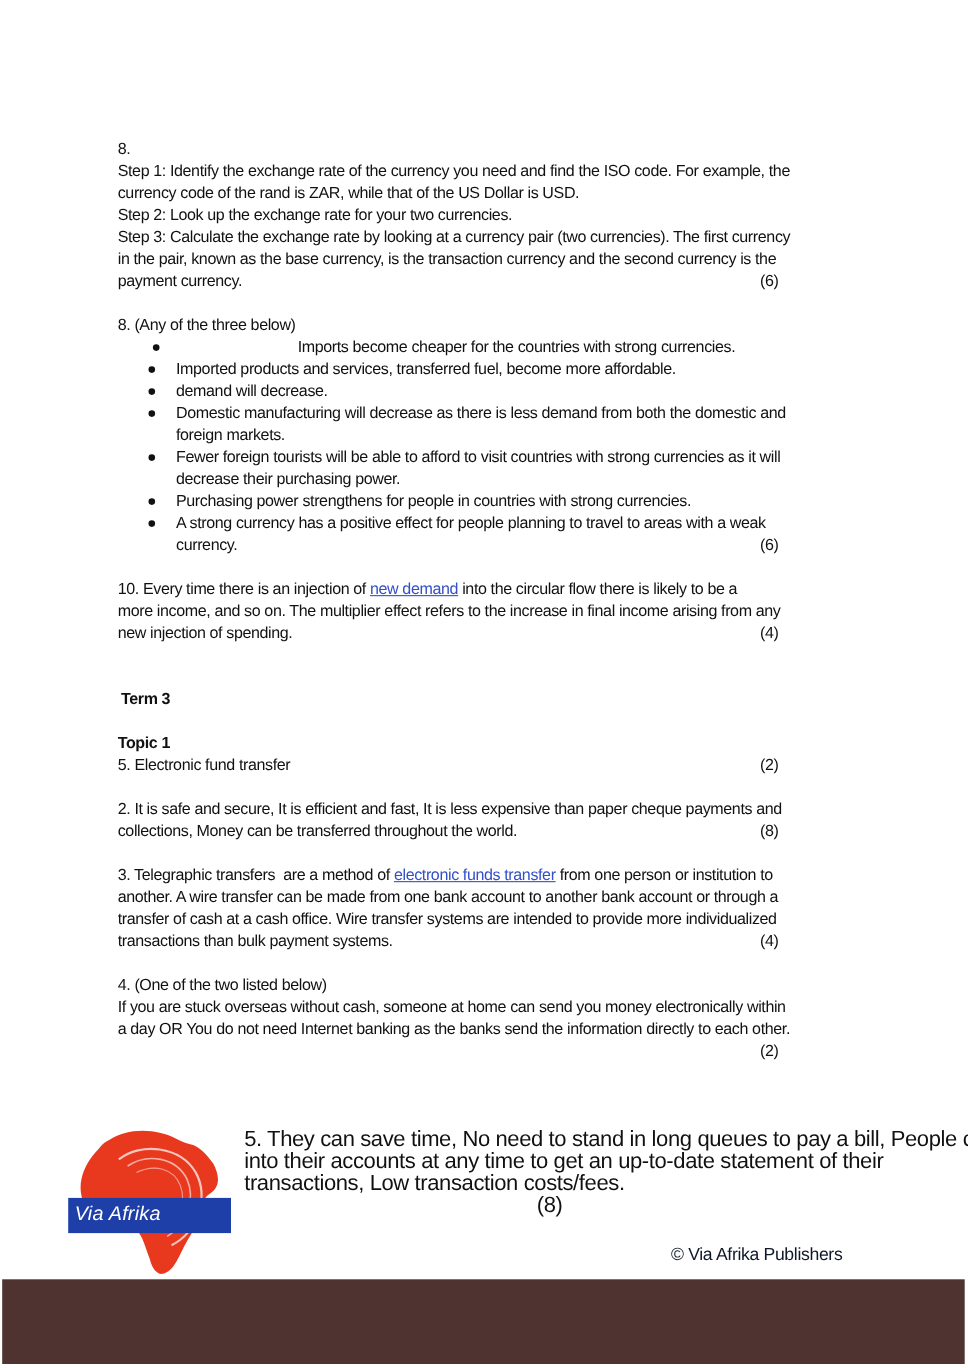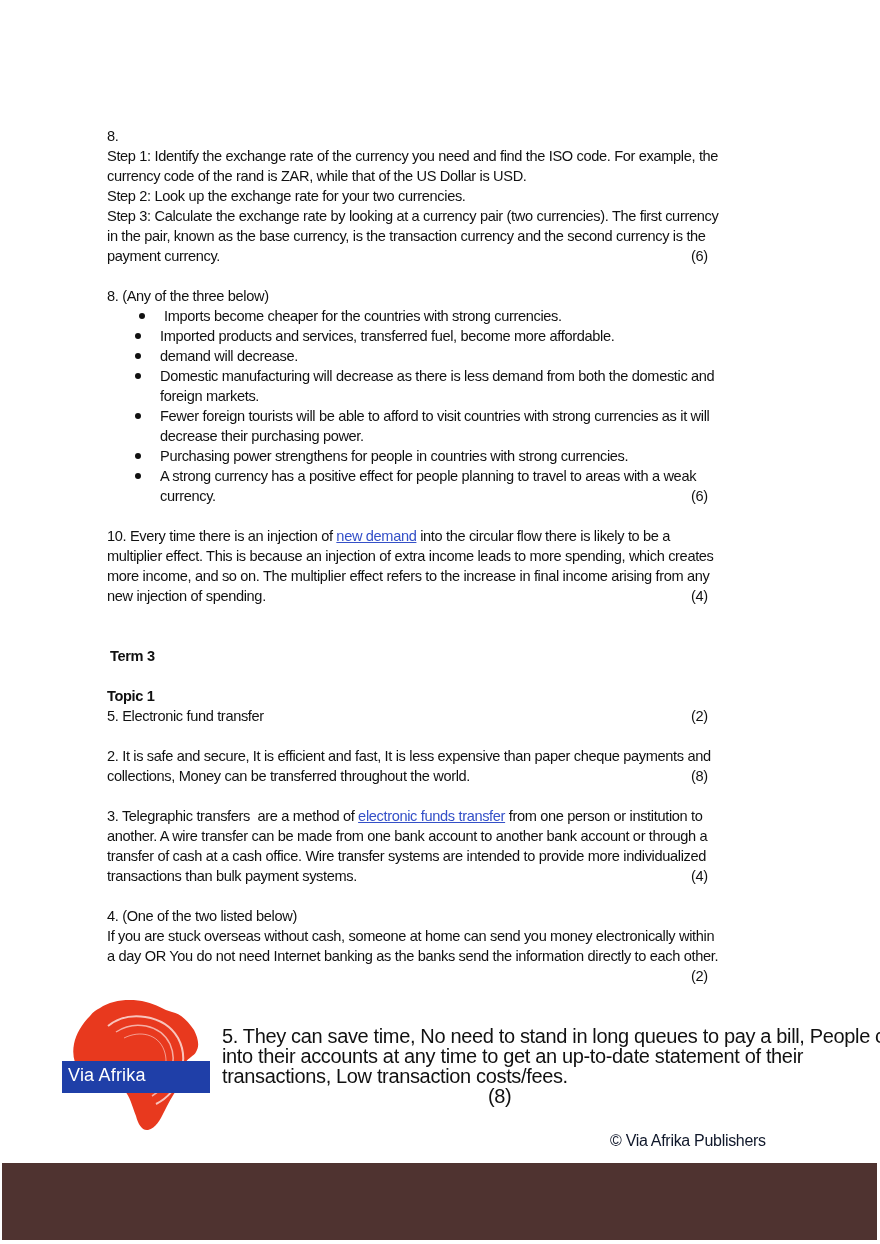--- a/index.html
+++ b/index.html
@@ -56,21 +56,21 @@
     .bullet-dot {
       position: absolute;
       left: 28px;
       top: 7px;
       width: 6px;
       height: 6px;
       border-radius: 50%;
       background: #111111;
     }
     .bullet-item.first .bullet-dot { left: 32px; }
-    .bullet-item.first .bullet-text { padding-left: 4px; }
+    .bullet-item.first .bullet-text { padding-left: 4px; text-align: center; }
     a.link {
       color: #3450c8;
       text-decoration: underline;
       text-align: center;
     }
     
     .item5 {
       position: absolute;
       left: 222px;
       top: 1026px;
@@ -80,23 +80,24 @@
       letter-spacing: -0.35px;
     }
     .item5 .mark5 {
       position: absolute;
       left: 266px;
       top: 60px;
     }
     .logo {
       position: absolute;
       left: 60px;
-      top: 996px;
+      top: 1024px;
       width: 156px;
       height: 136px;
+      font-style: italic;
     }
     .logo-band {
       position: absolute;
       left: 2px;
       top: 65px;
       width: 148px;
       height: 32px;
       background: #1f3fa8;
     }
     .logo-text {
@@ -185,21 +186,20 @@
         </li>
       </ul>
     </div>
 
     <div class="gap"></div>
 
     <div>
       <div class="line">
         <span>10. Every time there is an injection of </span><a class="link" href="#">new demand</a><span> into the circular flow there is likely to be a</span>
       </div>
-      <div class="line">multiplier effect. This is because an injection of extra income leads to more spending, which creates</div>
       <div class="line">more income, and so on. The multiplier effect refers to the increase in final income arising from any</div>
       <div class="line">
         <span>new injection of spending.</span>
         <span class="mark">(4)</span>
       </div>
     </div>
 
     <div class="gap2"></div>
 
     <div class="line bold indent1">Term 3</div>

